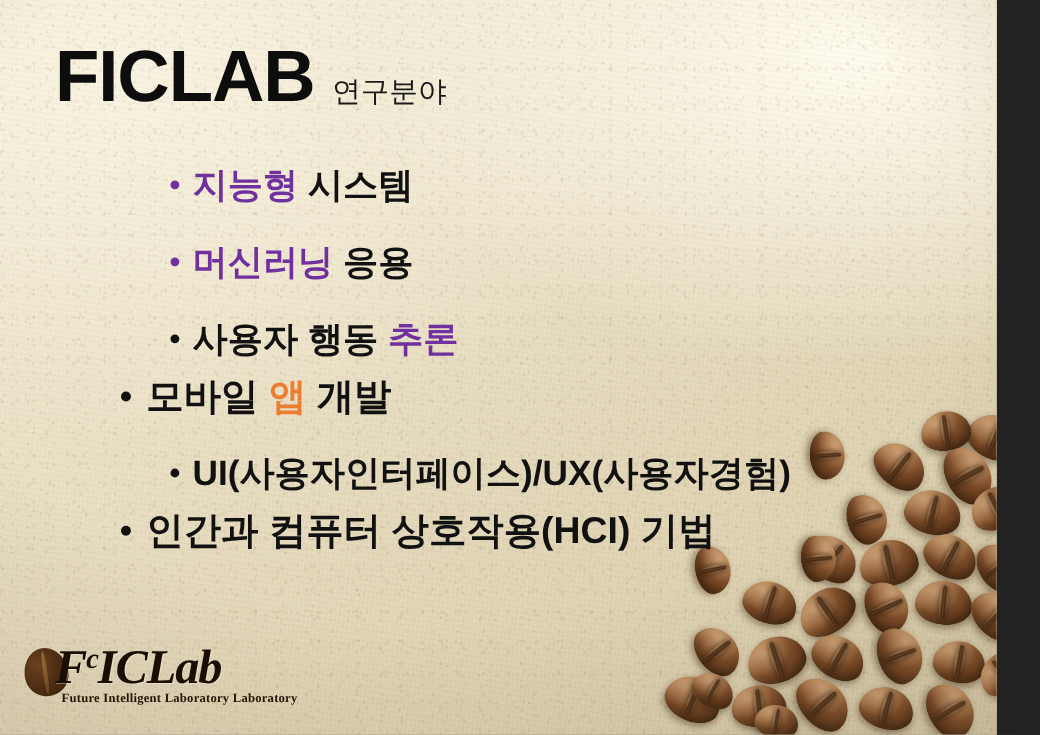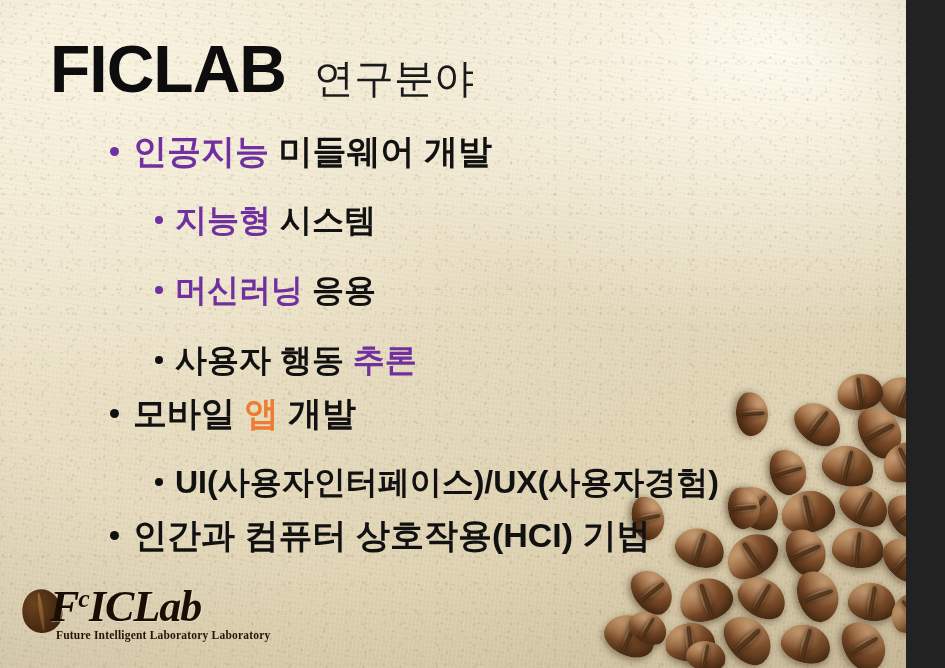--- a/index.html
+++ b/index.html
@@ -63,24 +63,24 @@
     white-space: nowrap;
   }
   .title-main {
     font-size: 66px;
     font-weight: bold;
     color: #0d0d0d;
     letter-spacing: -1px;
     line-height: 1;
   }
   .title-sub {
-    font-size: 40px;
+    font-size: 26px;
     font-weight: normal;
     color: #1a1a1a;
-    margin-left: 28px;
+    margin-left: 16px;
     line-height: 1;
   }
 
   
   .body-list {
     position: absolute;
     left: 0;
     top: 134px;
     width: 880px;
   }
@@ -250,24 +250,20 @@
     </div>
 
   <div class="vignette"></div>
 
   <div class="title-block">
     <span class="title-main">FICLAB</span>
     <span class="title-sub">연구분야</span>
   </div>
 
   <div class="body-list" id="bulletList">
-      <div class="line lvl1">
-        <span class="bullet" style="background: rgb(112, 48, 160);"></span>
-        <span class="txt"><span class="hl-purple">인공지능</span><span class=""> 미들웨어 개발</span></span>
-      </div>
       <div class="line lvl2">
         <span class="bullet" style="background: rgb(112, 48, 160);"></span>
         <span class="txt"><span class="hl-purple">지능형</span><span class=""> 시스템</span></span>
       </div>
       <div class="line lvl2">
         <span class="bullet" style="background: rgb(112, 48, 160);"></span>
         <span class="txt"><span class="hl-purple">머신러닝</span><span class=""> 응용</span></span>
       </div>
       <div class="line lvl2">
         <span class="bullet" style="background: rgb(17, 17, 17);"></span>

